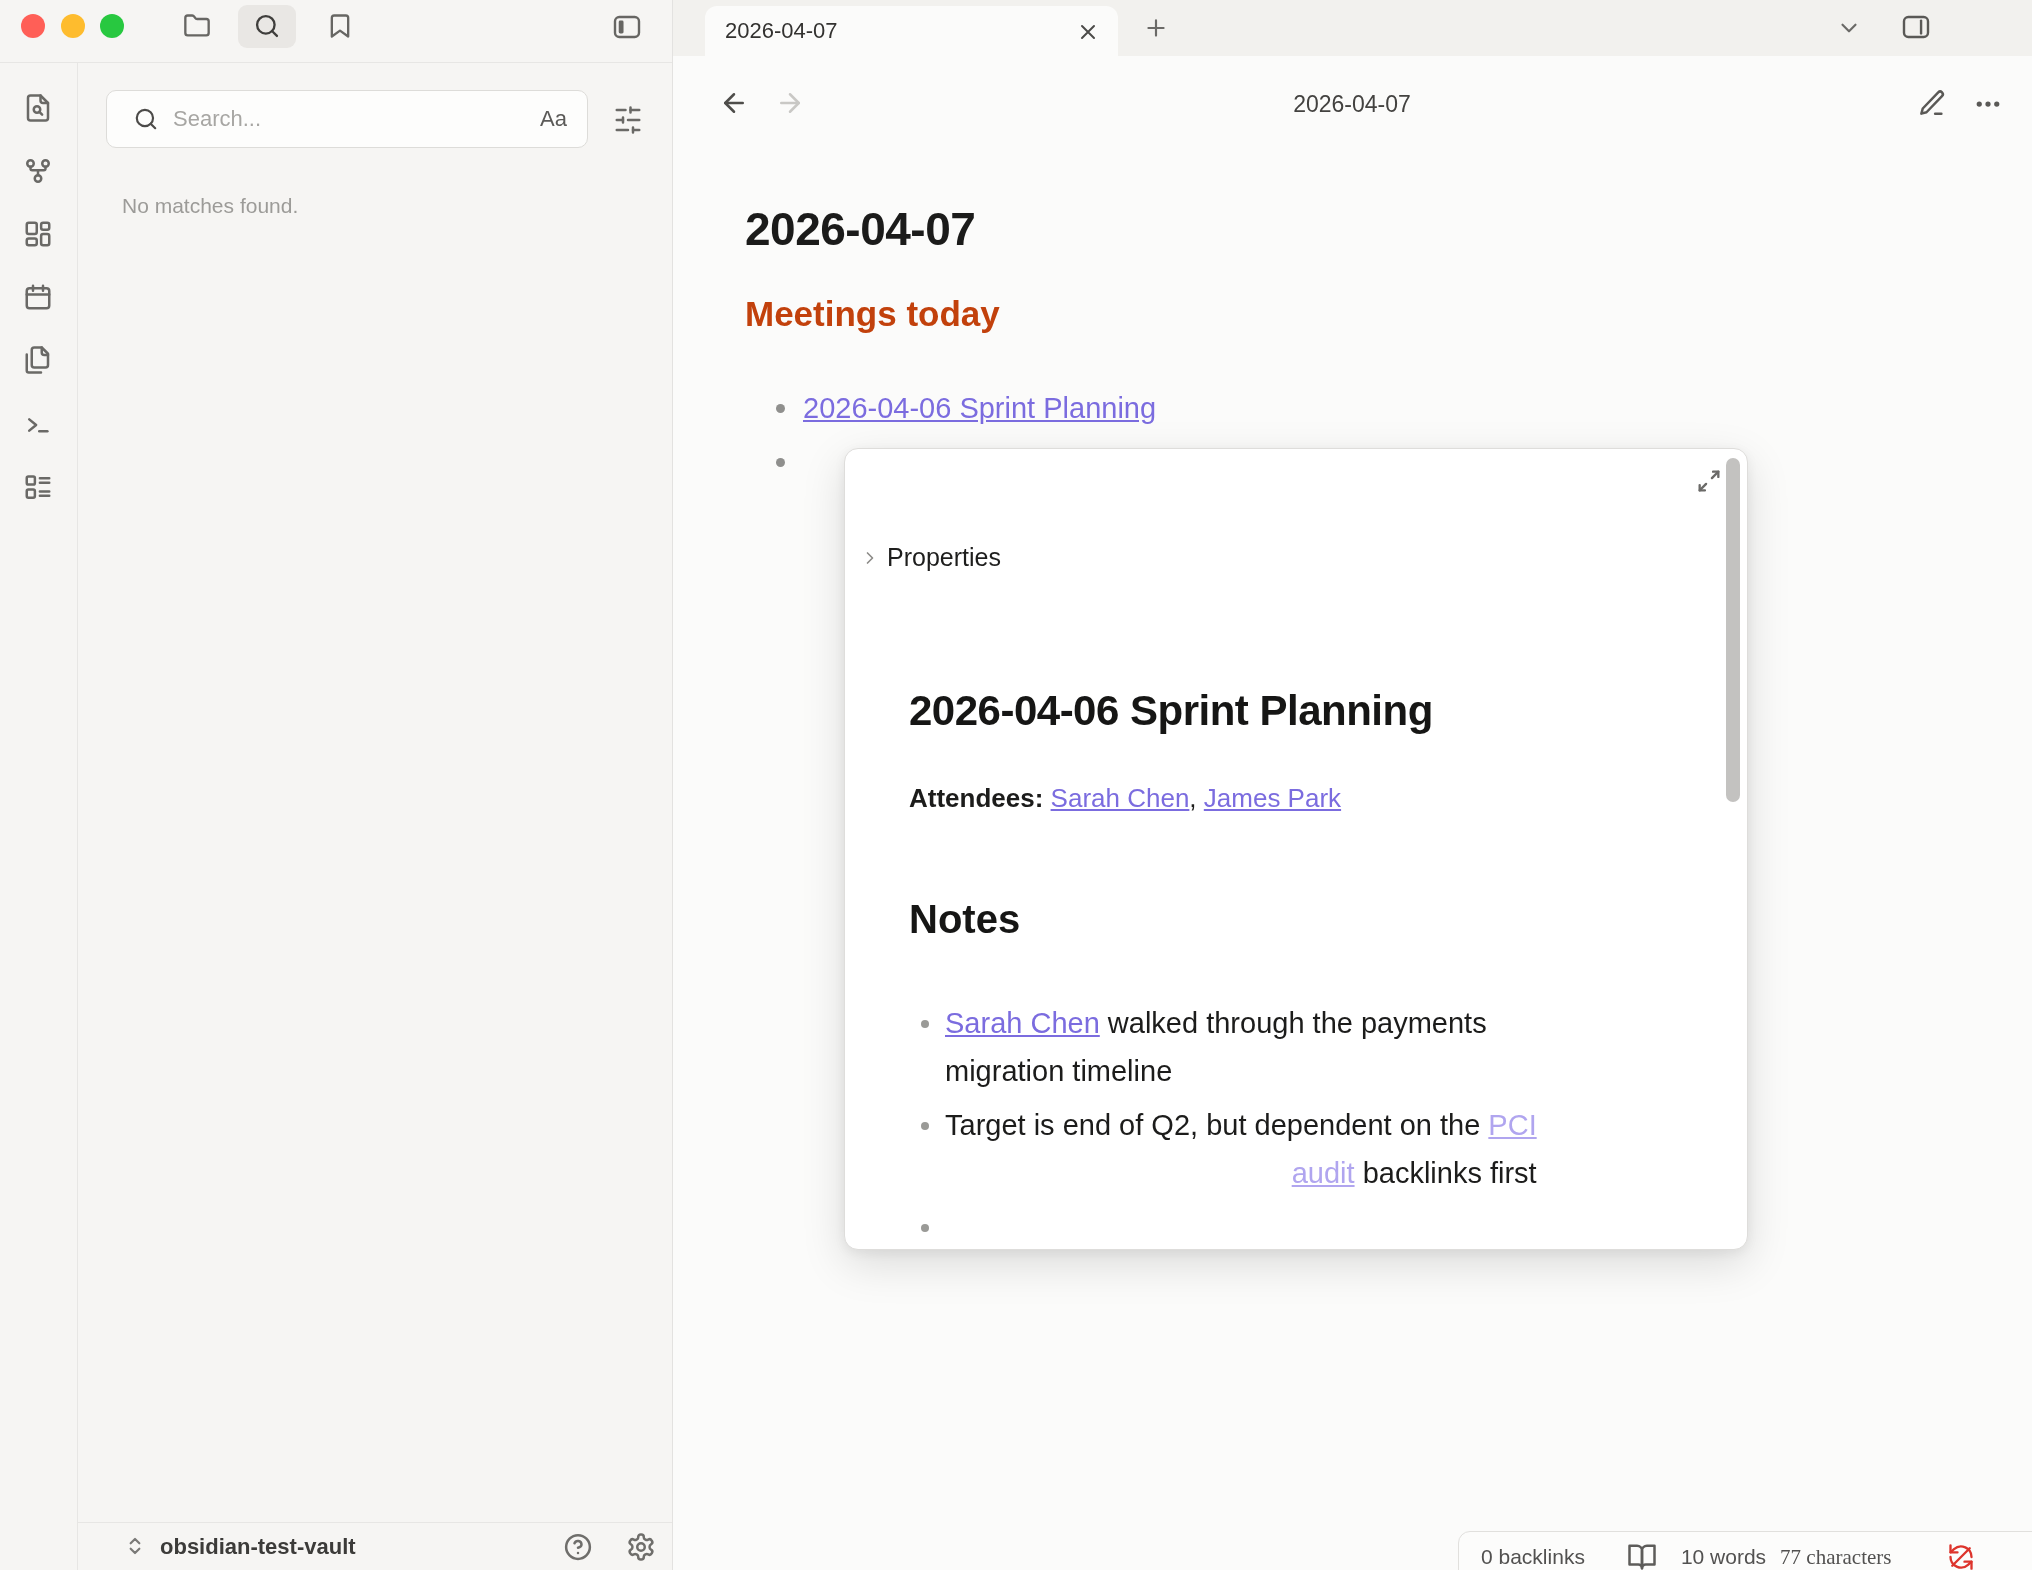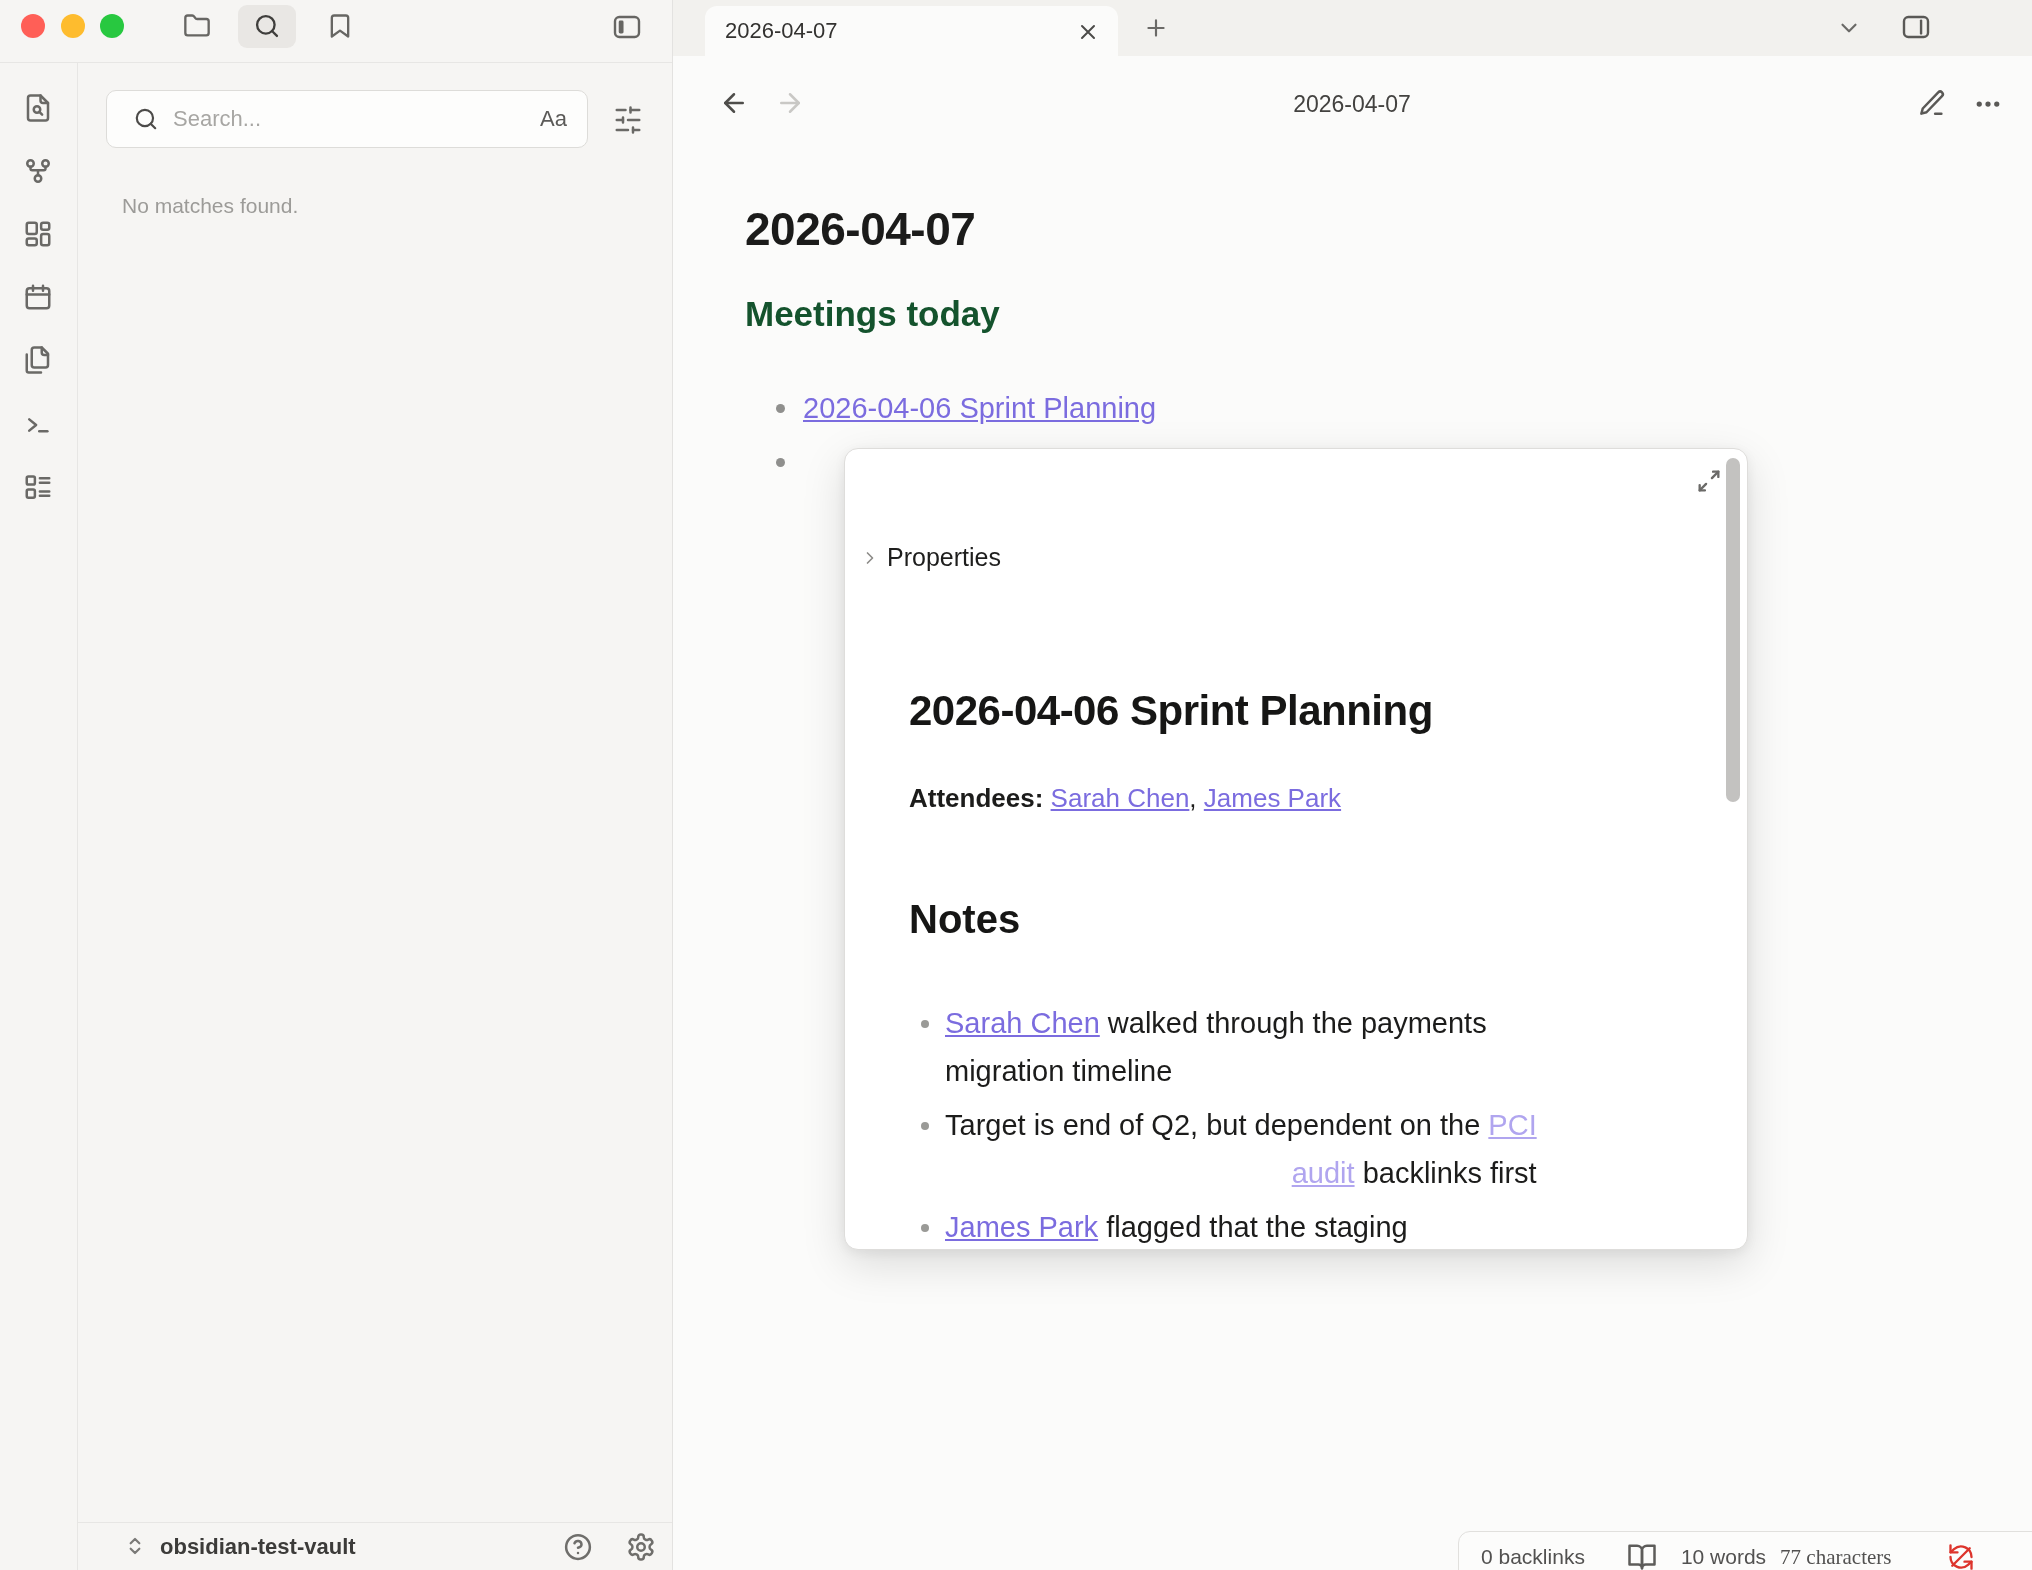--- a/index.html
+++ b/index.html
@@ -54,21 +54,21 @@
 
   
   .nav-back { position:absolute; left:719px; top:88px; width:30px; height:30px; color:#4e4d4a; }
   .nav-fwd  { position:absolute; left:775px; top:88px; width:30px; height:30px; color:#c9c8c5; }
   .view-title { position:absolute; left:672px; top:91px; width:1360px; text-align:center; font-size:23px; color:#434240; }
   .edit-btn { position:absolute; left:1917px; top:88px; width:30px; height:30px; color:#5a5956; }
   .more-btn { position:absolute; left:1973px; top:89px; width:30px; height:30px; color:#5a5956; }
 
   
   .doc-h1 { position:absolute; left:745px; top:202px; font-size:46px; font-weight:700; color:#1b1b1a; letter-spacing:-0.5px; }
-  .doc-h2 { position:absolute; left:745px; top:294px; font-size:35px; font-weight:700; color:#14532d; }
+  .doc-h2 { position:absolute; left:745px; top:294px; font-size:35px; font-weight:700; color:#c2410c; }
   .doc-list { position:absolute; left:776px; top:384px; }
   .li { display:flex; }
   .li + .li { margin-top:6px;text-align:right; }
   .li-dot { width:9px; height:9px; border-radius:50%; background:#8f8f8d; margin-top:20px; margin-right:18px; flex:0 0 auto; }
   .doc-line { font-size:29px; line-height:48px; color:#1d1d1c; }
   .wl { color:#7b6cdf; text-decoration:underline; cursor:pointer; }
   .wl-dim { color:#b0a5ef; text-decoration:underline; cursor:pointer; }
 
   
   .popup { position:absolute; left:844px; top:448px; width:904px; height:802px; background:#ffffff; border:1px solid #dedddb; border-radius:14px; box-shadow:0 14px 44px rgba(0,0,0,0.13), 0 3px 12px rgba(0,0,0,0.06); overflow:hidden; }
@@ -329,23 +329,20 @@
       </div>
       <div class="li">
         <span class="li-dot"></span>
         <div>
           <div class="pop-line"><span>Target is end of Q2, but dependent on the </span><a class="wl-dim">PCI</a></div>
           <div class="pop-line"><a class="wl-dim">audit</a><span> backlinks first</span></div>
         </div>
       </div>
       <div class="li">
         <span class="li-dot"></span>
-        <div>
-          <div class="pop-line"><a class="wl">James Park</a><span> flagged that the staging</span></div>
-        </div>
       </div>
     </div>
   </div>
 
   <div class="statusbar">
     <span>0 backlinks</span>
     <span class="sb-book icon">
       <svg viewBox="0 0 24 24" fill="none" stroke="currentColor" stroke-width="2" stroke-linecap="round" stroke-linejoin="round">
           <path d="M2 3h6a4 4 0 0 1 4 4v14a3 3 0 0 0-3-3H2z"></path>
           <path d="M22 3h-6a4 4 0 0 0-4 4v14a3 3 0 0 1 3-3h7z"></path>

